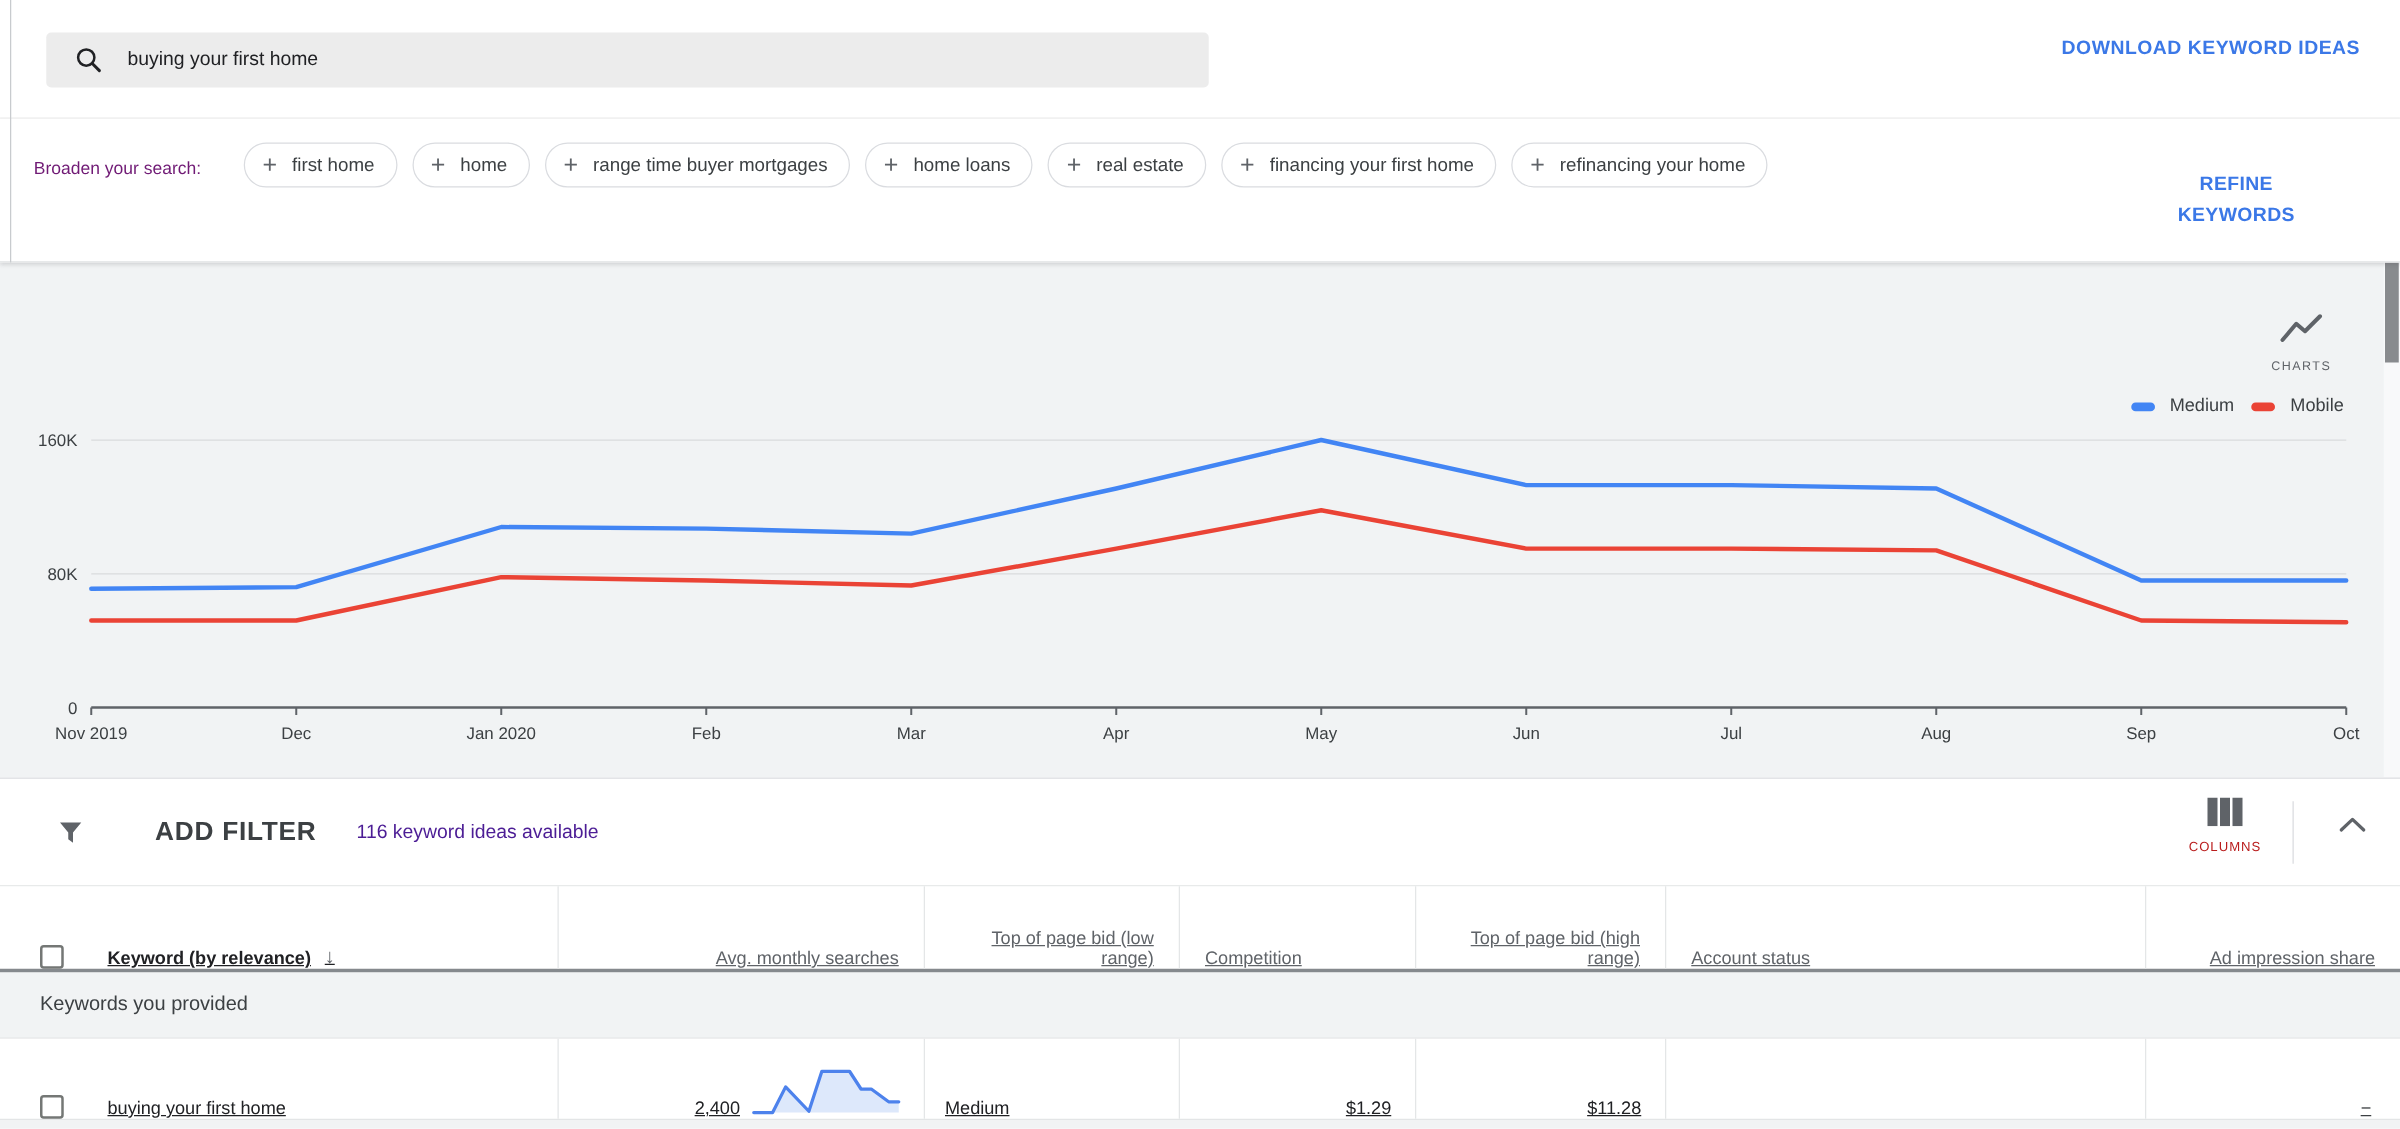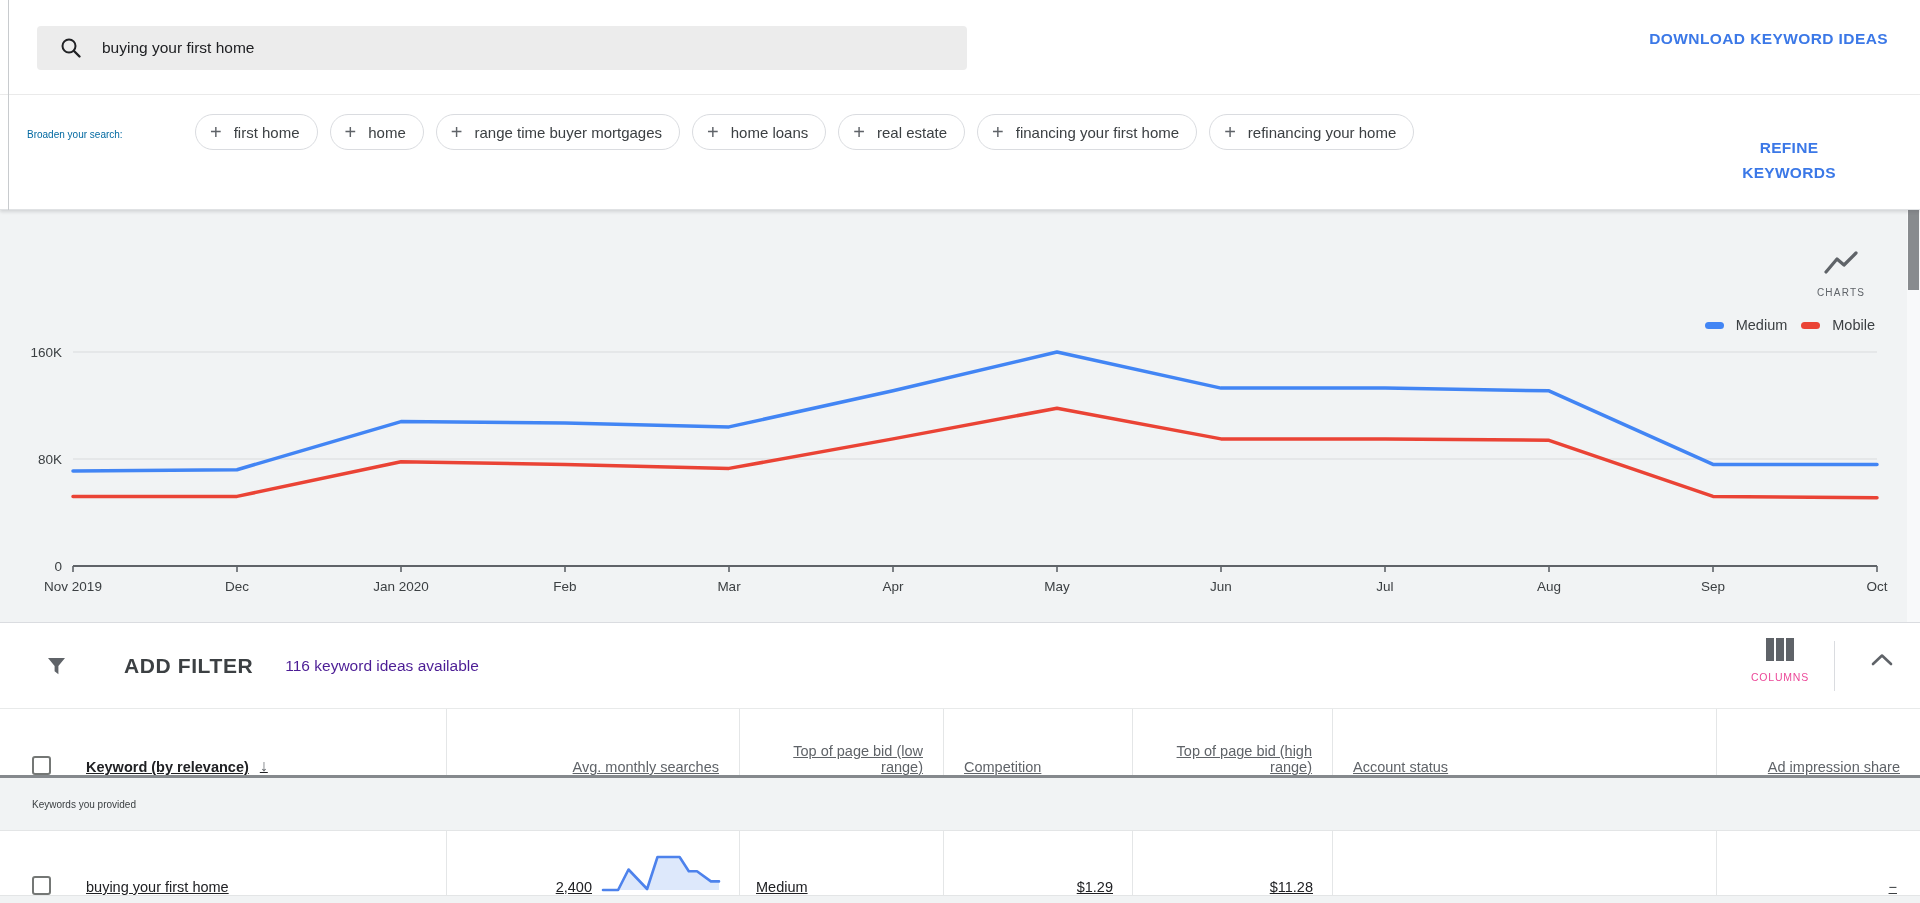--- a/index.html
+++ b/index.html
@@ -15,21 +15,21 @@
                 background:#ececec; border-radius:4px; display:flex; align-items:center; padding-left:23px; }
   .search-box svg { flex:0 0 auto; margin-right:20px; }
   .search-input { border:none; outline:none; background:transparent; font-family:inherit;
                   font-size:15.5px; color:#202124; width:800px; }
   .download-link { position:absolute; right:32px; top:30px; font-size:15.5px; font-weight:700;
                    letter-spacing:.4px; color:#3b78e7; cursor:pointer; }
 
   
   .sec-broaden { position:relative; height:115px; background:#fff; border-bottom:1px solid #e0e2e4;
                  box-shadow:0 2px 3px rgba(60,64,67,.16); z-index:5; display:flex; }
-  .broaden-label { flex:0 0 195px; padding:28px 0 0 27px; font-size:10px; line-height:23px; color:#0369a1; }
+  .broaden-label { flex:0 0 195px; padding:28px 0 0 27px; font-size:14px; line-height:23px; color:#701a75; }
   .chips-wrap { width:1300px; padding-top:19px; display:flex; flex-wrap:wrap; gap:9px 12px; align-content:flex-start; }
   .chip { height:36px; display:inline-flex; align-items:center; padding:0 17px 0 14px;
           border:1px solid #dadce0; border-radius:18px; background:#fff; font-size:15px; color:#3c4043; cursor:pointer; }
   .chip .plus { font-size:20px; line-height:20px; color:#5f6368; margin-right:12px; }
   .refine-link { position:absolute; right:70px; top:40px; width:122px; text-align:center;
                  font-size:15.5px; font-weight:700; letter-spacing:.3px; line-height:25px; color:#3b78e7; cursor:pointer; }
 
   
   .sec-chart { position:relative; height:412px; background:#f1f3f4; }
   .sec-chart svg.plot { position:absolute; left:0; top:0; }
@@ -41,39 +41,39 @@
   .legend .swatch { width:19px; height:7px; border-radius:3.5px; margin-right:12px; }
   .scroll-track { position:absolute; right:0; top:0; width:13px; height:100%; background:#f8f9fa; }
   .scroll-thumb { position:absolute; right:1px; top:0; width:11px; height:80px; background:#888b8e; }
 
   
   .sec-filter { position:relative; height:86px; background:#fff; border-top:1px solid #dadce0;
                 display:flex; align-items:center; }
   .funnel { margin-left:47px; }
   .add-filter { margin-left:58px; font-size:21px; font-weight:700; letter-spacing:.6px; color:#3c4043; cursor:pointer; }
   .count-text { margin-left:32px; font-size:15.5px; color:#4c1d95; }
-  .columns-widget { position:absolute; right:104px; top:15px; width:72px; text-align:center; color:#ec4899; cursor:pointer; }
+  .columns-widget { position:absolute; right:104px; top:15px; width:72px; text-align:center; color:#b91c1c; cursor:pointer; }
   .columns-widget .cap { margin-top:6px; font-size:10.5px; letter-spacing:.8px; }
   .vdivider { position:absolute; right:85px; top:18px; width:1px; height:50px; background:#dadce0; }
   .collapse-btn { position:absolute; right:26px; top:30px; cursor:pointer; }
 
   
   .grid-row { display:grid; grid-template-columns:446px 293px 204px 189px 200px 384px 204px; }
   .table-header { height:70px; background:#fff; border-top:1px solid #e8eaea; border-bottom:3px solid #85898d;
                   font-size:14.5px; color:#5f6368; }
   .th, .td { display:flex; align-items:flex-end; padding:0 20px;text-decoration:underline; }
   .th + .th, .td + .td { border-left:1px solid #e4e6e7; }
   .alr { justify-content:flex-end; text-align:right; }
   .th-keyword { padding-left:32px; font-weight:700; color:#202124; }
   .th-keyword .lbl { margin-left:35px; }
   .sort-arrow { margin-left:11px; font-weight:400; font-size:16px; color:#5f6368; }
   .checkbox { width:19px; height:19px; border:2px solid #747775; border-radius:3px; background:#fff;
               flex:0 0 auto; cursor:pointer; }
   .group-row { height:53px; background:#f1f3f4; border-bottom:1px solid #e3e5e6;
-               display:flex; align-items:center; padding-left:32px; font-size:10px; color:#3c4043; }
+               display:flex; align-items:center; padding-left:32px; font-size:16px; color:#3c4043; }
   .data-row { height:65px; background:#fff; border-bottom:1px solid #e3e5e6; font-size:14.5px; color:#202124; }
   .data-row .kw { margin-left:35px; }
   .num-cell { padding-right:16px; }
   .num-cell .spark { margin-left:7px; }
   .dash-cell { color:#3c4043; }
   .bottom-strip { height:8px; background:#f1f3f4; }
 </style>
 </head>
 <body>
 

